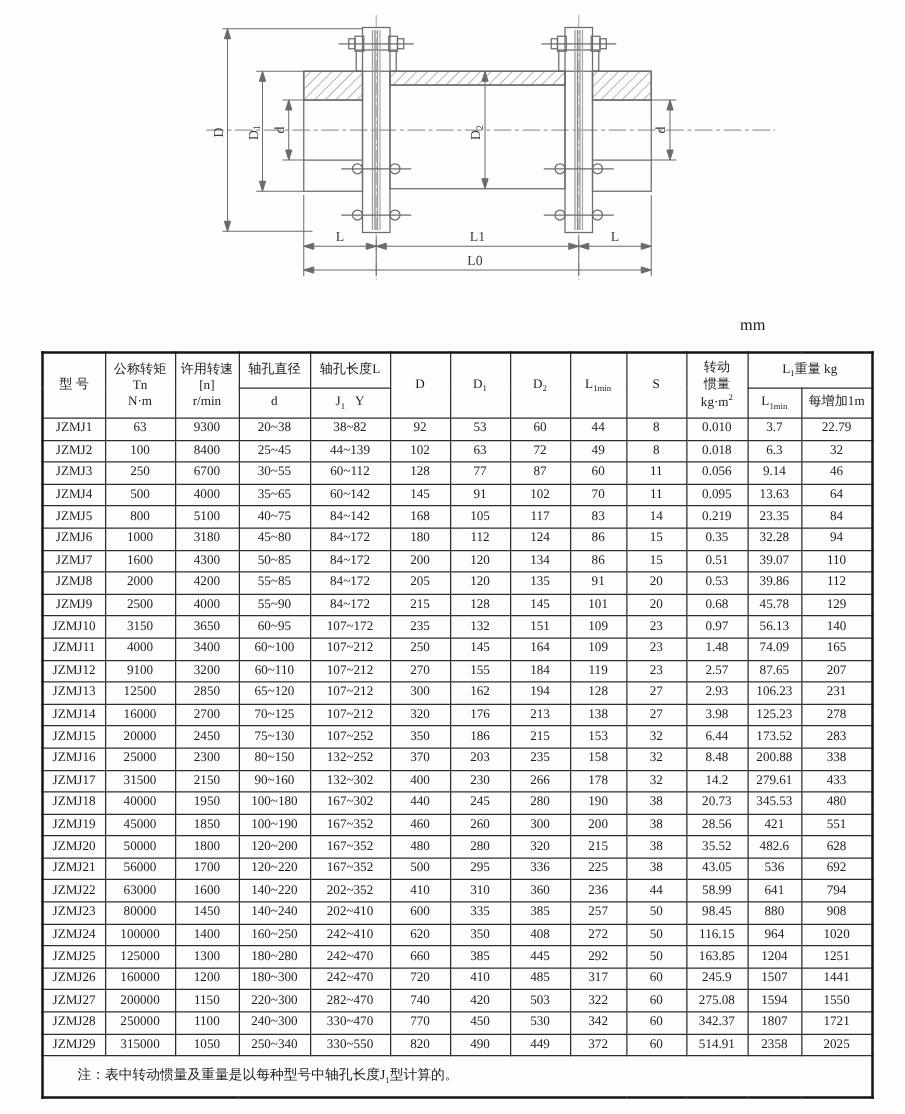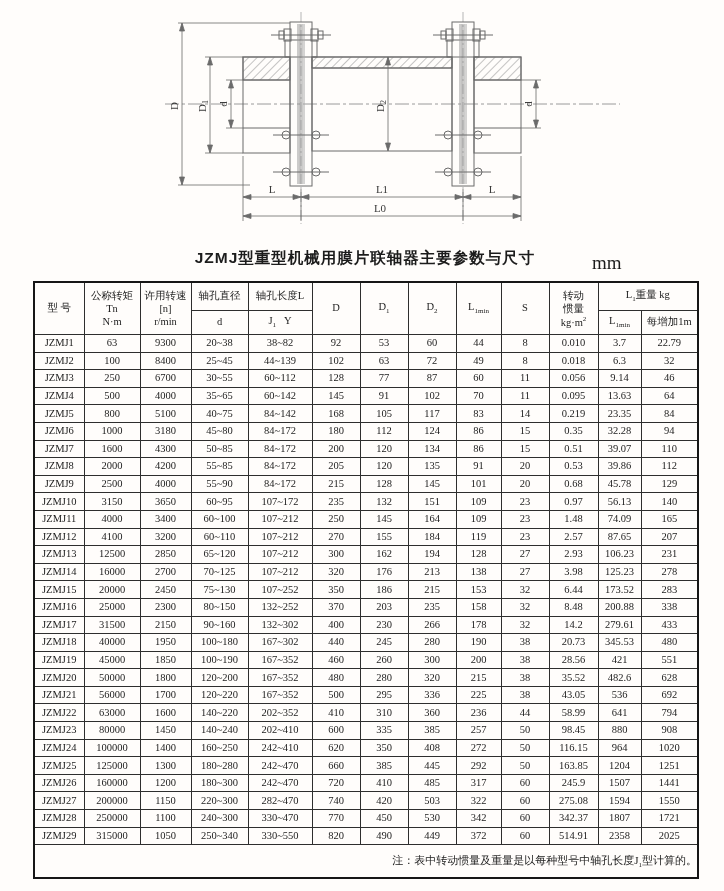--- a/index.html
+++ b/index.html
@@ -17,21 +17,21 @@
     position:absolute;top:248px;left:33px;width:664px;height:24px;
     text-align:center;
   }
   .doc-title{
     display:inline-block;margin:0;
     font-size:15.5px;font-weight:bold;letter-spacing:1px;
     font-family:"Liberation Sans", sans-serif;
   }
   .unit{
     position:absolute;top:252px;left:592px;
-    font-size:19px;font-family:"Liberation Serif", serif;
+    font-size:13px;font-family:"Liberation Serif", serif;
   }
   table.params{
     position:absolute;top:281px;left:33px;
     width:664px;
     border-collapse:collapse;table-layout:fixed;
     border:2px solid #161616;
   }
   table.params th, table.params td{
     border:1px solid #2e2e2e;
     text-align:center;vertical-align:middle;
@@ -41,21 +41,21 @@
   }
   thead th{font-size:10.5px;}
   thead .ln{display:block;line-height:1.25;}
   thead tr.h1 th{height:27px;}
   thead tr.h2 th{height:23px;}
   tbody td{height:16.6px;}
   td.model{text-align:left;padding-left:6px;}
   sub{font-size:7px;}
   sup{font-size:7px;}
   tfoot td.note{
-    text-align:right;padding-left:10px;
+    text-align:left;padding-left:27px;
     font-size:11px;height:32px;
   }
   svg text{font-family:"Liberation Serif", serif;fill:#3a3a3a;}
 </style>
 </head>
 <body>
 
 <div class="page">
 
   <svg class="drawing" width="724" height="248" viewBox="0 0 724 248">
@@ -186,23 +186,20 @@
       <text transform="translate(227 104) rotate(-90)">d</text>
       <text transform="translate(384 106) rotate(-90)"><tspan>D</tspan><tspan font-size="8" dy="2">2</tspan></text>
       <text transform="translate(532 104) rotate(-90)">d</text>
       <text x="272" y="193">L</text>
       <text x="382" y="193">L1</text>
       <text x="492" y="193">L</text>
       <text x="380" y="212">L0</text>
     </g>
   </svg>
 
-  <div class="title-row">
-    <h1 class="doc-title">JZMJ型重型机械用膜片联轴器主要参数与尺寸</h1>
-  </div>
   <span class="unit">mm</span>
 
   <table class="params">
     <colgroup>
       <col style="width:50px">
         <col style="width:56px">
         <col style="width:51px">
       <col style="width:57px">
         <col style="width:64px">
         <col style="width:48px">
@@ -409,21 +406,21 @@
           <td>145</td>
           <td>164</td>
           <td>109</td>
           <td>23</td>
           <td>1.48</td>
           <td>74.09</td>
           <td>165</td>
         </tr>
         <tr>
           <td class="model">JZMJ12</td>
-          <td>4100</td>
+          <td>9100</td>
           <td>3200</td>
           <td>60~110</td>
           <td>107~212</td>
           <td>270</td>
           <td>155</td>
           <td>184</td>
           <td>119</td>
           <td>23</td>
           <td>2.57</td>
           <td>87.65</td>

